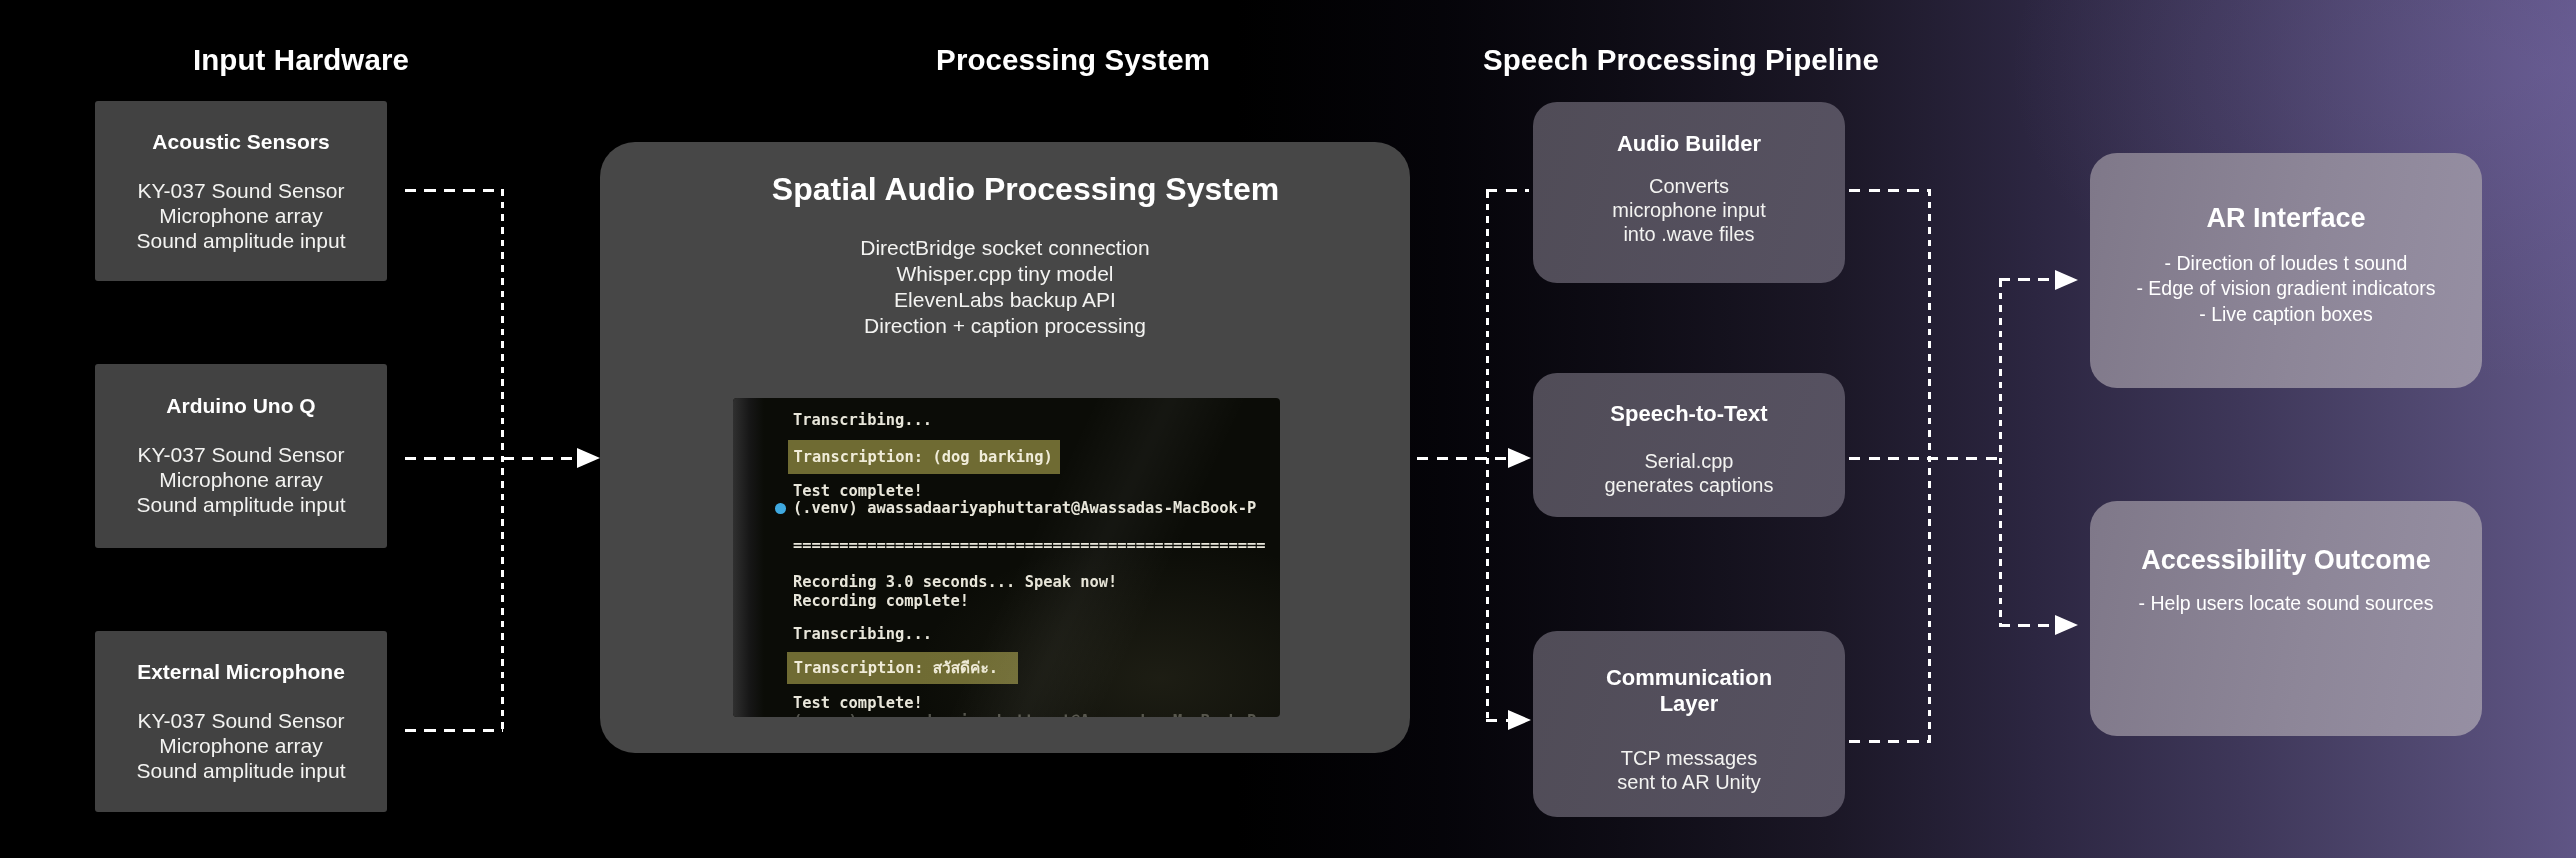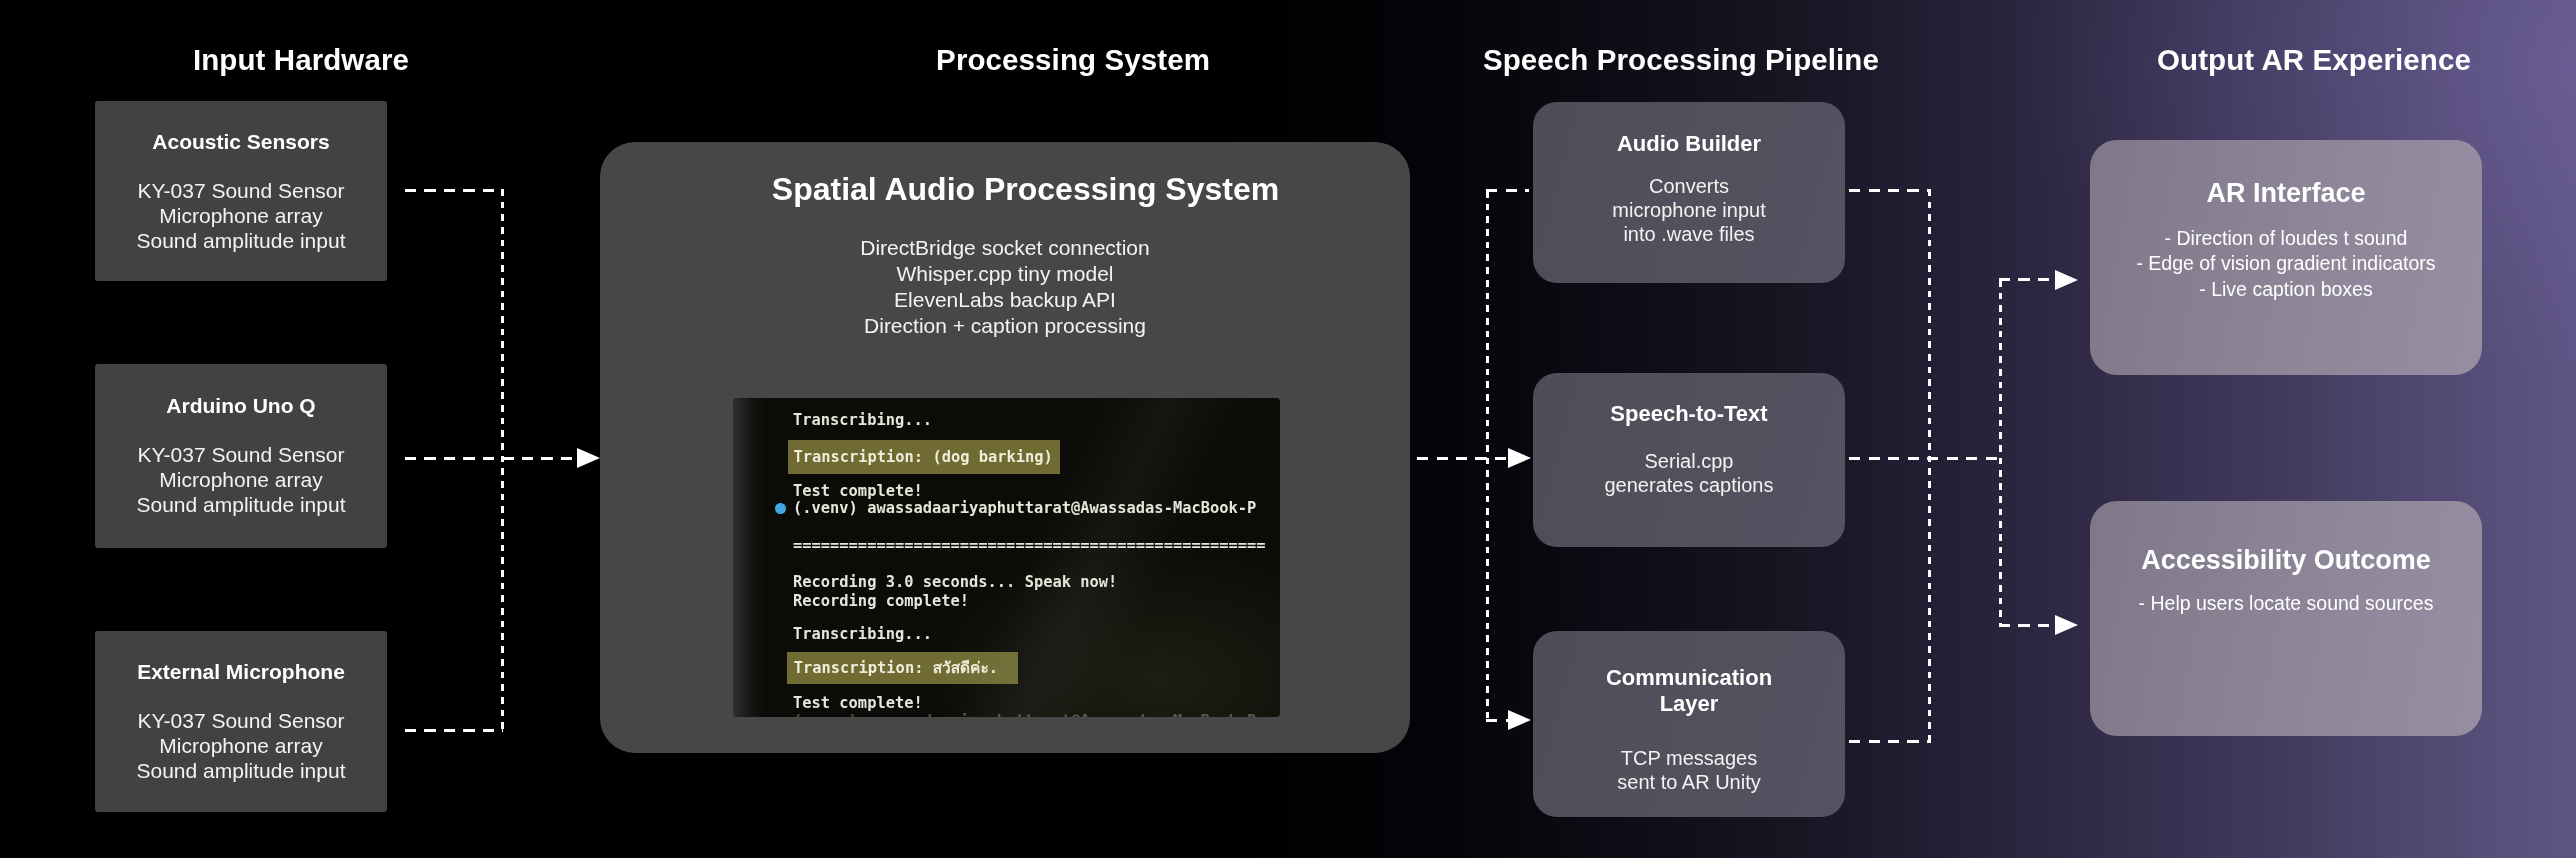--- a/index.html
+++ b/index.html
@@ -56,21 +56,20 @@
   .tfaint{opacity:.32;}
 </style>
 </head>
 <body>
 
 <div class="canvas">
 
   <div class="col-title" style="left:94px;top:42px;width:315px;">Input Hardware</div>
   <div class="col-title" style="left:808px;top:42px;width:402px;">Processing System</div>
   <div class="col-title" style="left:1477px;top:42px;width:402px;">Speech Processing Pipeline</div>
-  <div class="col-title" style="left:2069px;top:42px;width:402px;">Output AR Experience</div>
 
   <div class="nbox in-box" style="top:101px;height:180px;padding-top:27px;">
     <div class="bt">Acoustic Sensors</div>
     <div class="bl">KY-037 Sound Sensor</div>
     <div class="bl">Microphone array</div>
     <div class="bl">Sound amplitude input</div>
   </div>
   <div class="nbox in-box" style="top:364px;height:184px;padding-top:28px;">
     <div class="bt">Arduino Uno Q</div>
     <div class="bl">KY-037 Sound Sensor</div>
@@ -110,32 +109,32 @@
     <div class="tl tfaint" style="top:315px;">(.venv) awassadaariyaphuttarat@Awassadas-MacBook-P</div>
     <div class="term-gloss"></div>
   </div>
 
   <div class="nbox pipe-box" style="top:102px;height:181px;padding-top:28px;">
     <div class="bt" style="margin-bottom:17.4px;">Audio Builder</div>
     <div class="bl">Converts</div>
     <div class="bl">microphone input</div>
     <div class="bl">into .wave files</div>
   </div>
-  <div class="nbox pipe-box" style="top:373px;height:174px;padding-top:27px;">
+  <div class="nbox pipe-box" style="top:373px;height:144px;padding-top:27px;">
     <div class="bt" style="margin-bottom:21.5px;">Speech-to-Text</div>
     <div class="bl">Serial.cpp</div>
     <div class="bl">generates captions</div>
   </div>
   <div class="nbox pipe-box" style="top:631px;height:186px;padding-top:34px;">
     <div class="bt" style="margin:0 auto 29.5px;max-width:188px;line-height:25.5px;">Communication Layer</div>
     <div class="bl">TCP messages</div>
     <div class="bl">sent to AR Unity</div>
   </div>
 
-  <div class="nbox out-box" style="top:140px;padding-top:36px;">
+  <div class="nbox out-box" style="top:153px;padding-top:48px;">
     <div class="out-title" style="margin-bottom:14.8px;">AR Interface</div>
     <div class="bl">- Direction of loudes t sound</div>
     <div class="bl">- Edge of vision gradient indicators</div>
     <div class="bl">- Live caption boxes</div>
   </div>
   <div class="nbox out-box" style="top:501px;padding-top:42px;">
     <div class="out-title" style="margin-bottom:13px;">Accessibility Outcome</div>
     <div class="bl" style="max-width:309px;">- Help users locate sound sources</div>
   </div>
 

